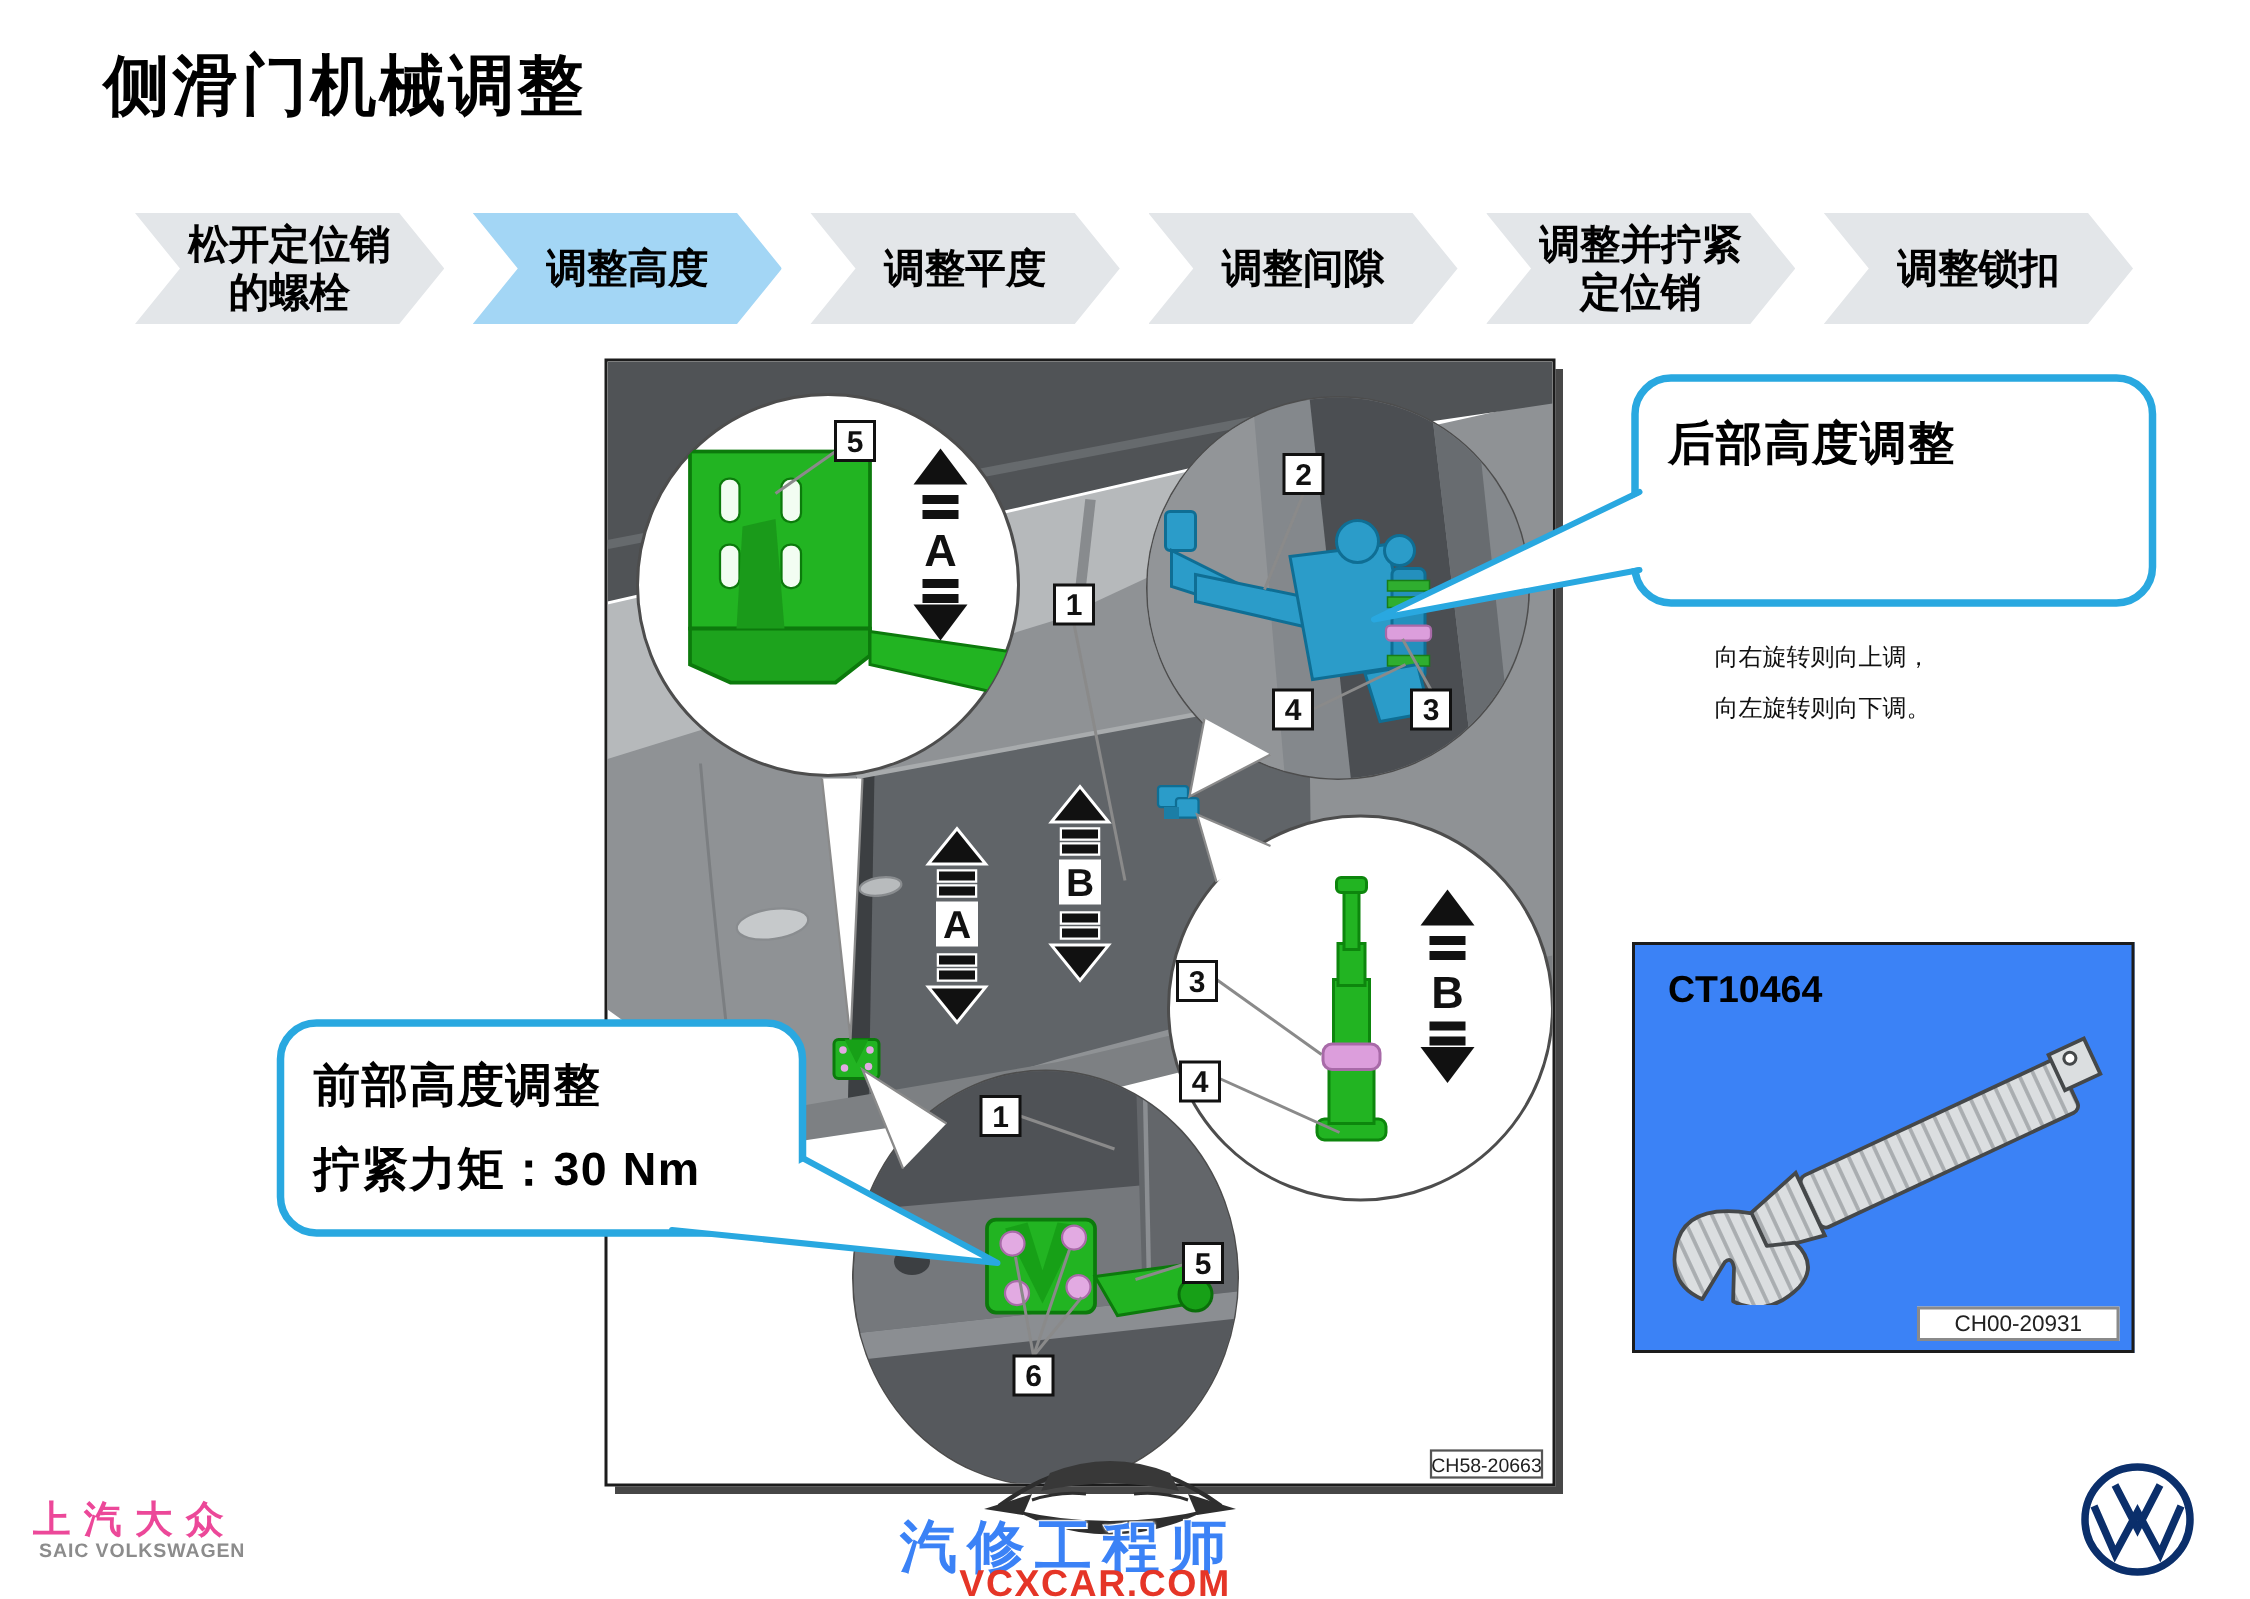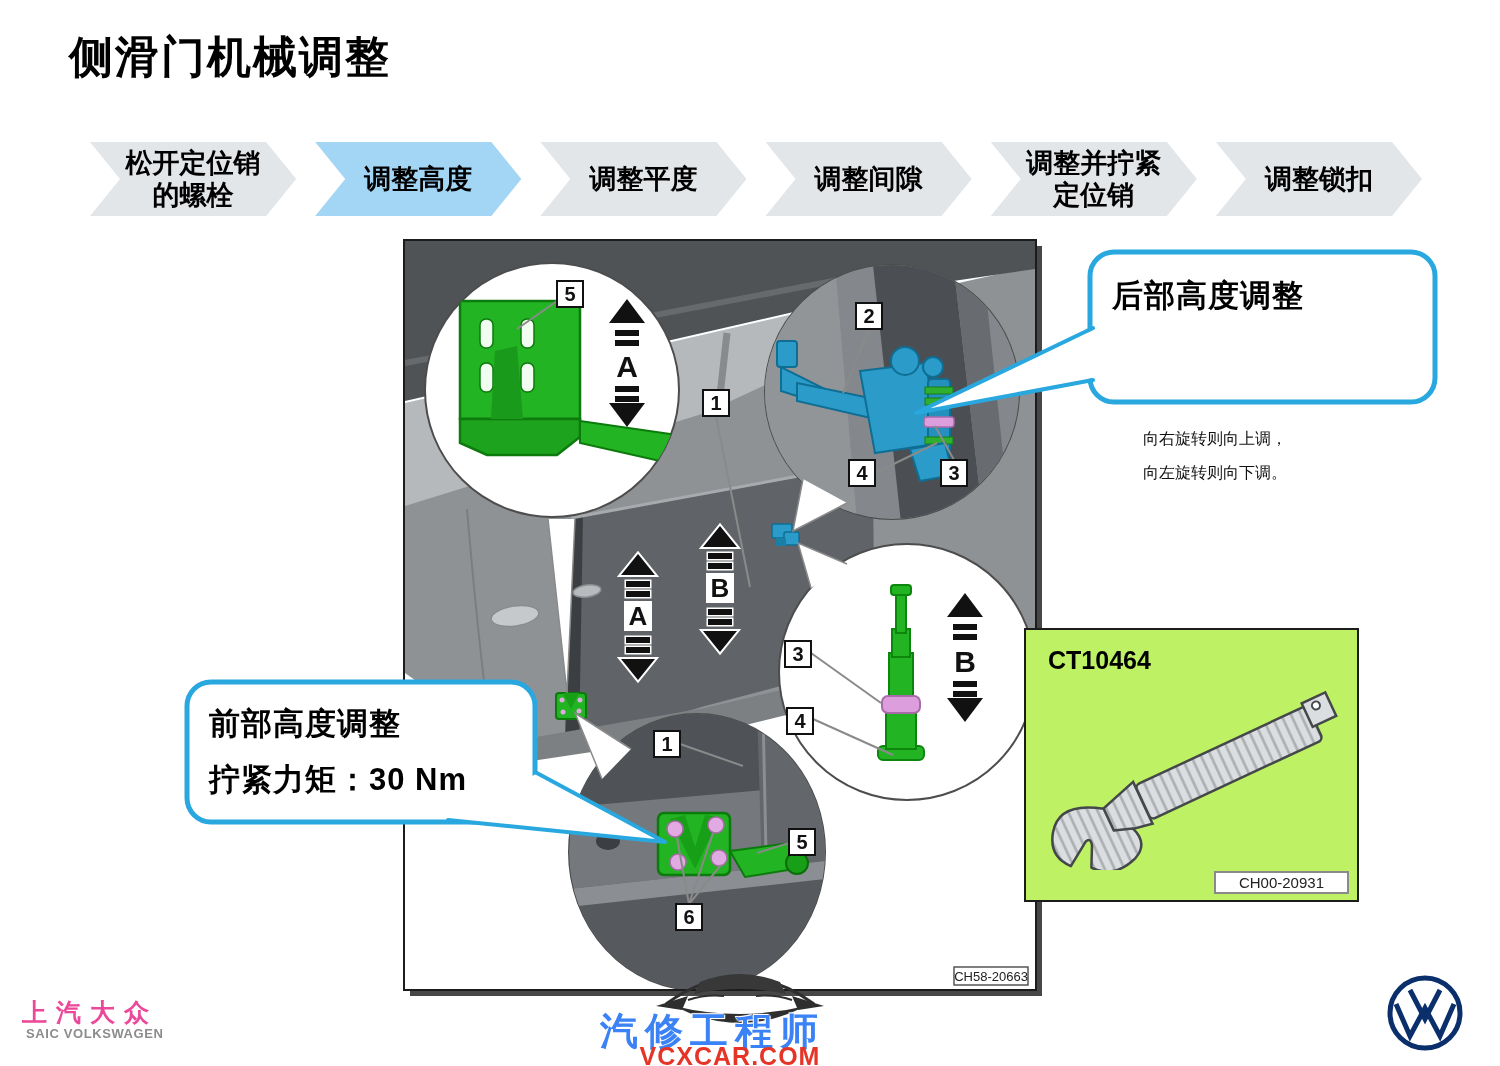--- a/index.html
+++ b/index.html
@@ -24,21 +24,21 @@
   }
   .step.active{background:#a3d6f5;}
   
   #diagram{
     left:403px;top:239px;width:630px;height:748px;background:#fff;
     border:2px solid #1c1c1c;box-shadow:6px 6px 0 -1px #474747;
   }
   #diagram svg{display:block;}
   
   #toolbox{
-    left:1024px;top:628px;width:331px;height:270px;background:#bef264;
+    left:1088px;top:628px;width:331px;height:270px;background:#3b82f6;
     border:2px solid #1c1c1c;
   }
   #tool-name{left:22px;top:16px;font-size:25px;font-weight:bold;color:#000;}
   #tool-code{
     right:8px;bottom:6px;border:2px solid #8a8a8a;padding:1px 23px;
     font-size:15px;color:#222;background:#fff;
   }
   
   .callout-svg{pointer-events:none;}
   .callout-text{

